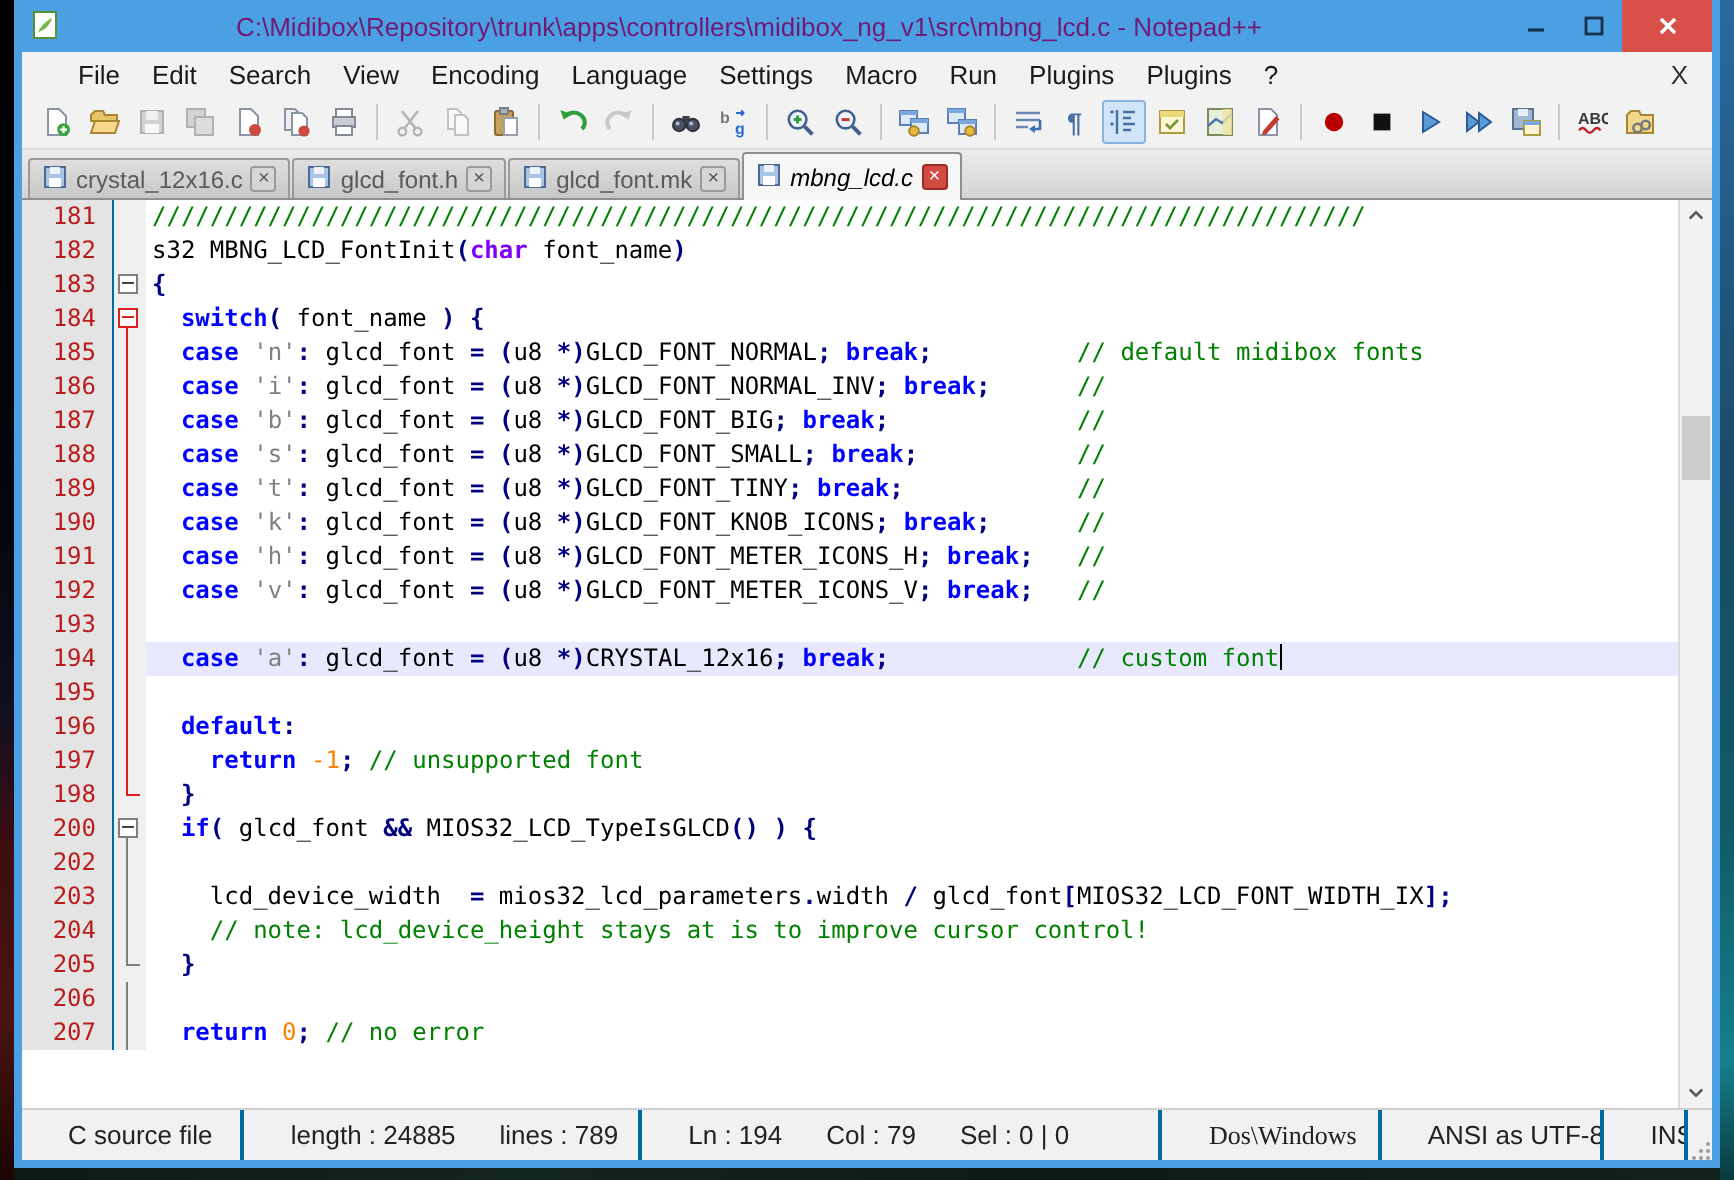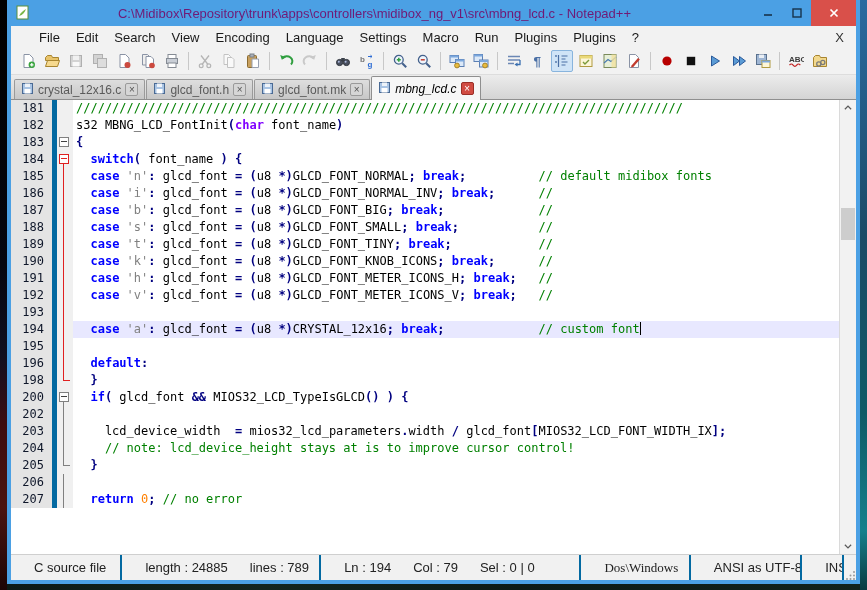--- a/index.html
+++ b/index.html
@@ -52,22 +52,22 @@
                 margin-bottom:-1px; border-color:#8f8f8f; z-index:2;font-style:italic; }
   .tab-close { width:13px; height:13px; display:flex; align-items:center; justify-content:center;
                font-size:10px; line-height:1; color:#555; background:#d6d6d6;
                border:1px solid #9a9a9a; border-radius:2px; }
   .tab.active .tab-close { background:#d14b42; border-color:#9a2e27; color:#fff; }
 
   .editor { flex:1 1 auto; position:relative; background:#fff; overflow:hidden; }
   .rows { position:absolute; left:0; top:0; right:0; bottom:0; }
   .row { display:flex; height:17px; line-height:17px;
          font-family:"DejaVu Sans Mono","Liberation Mono",monospace; font-size:12px; }
-  .ln { flex:0 0 46px; background:#e4e4e4; color:#0f172a; text-align:right;
-        padding-right:8px; border-right:5px solid #0369a1; }
+  .ln { flex:0 0 46px; background:#e4e4e4; color:#b91c1c; text-align:right;
+        padding-right:8px; border-right:1px solid #0369a1; }
   .fold { flex:0 0 16px; background:#f0f0f0; position:relative; }
   .code { flex:1 1 auto; white-space:pre; padding-left:3px; overflow:hidden; color:#000; }
   .row.cur .code { background:#e8e8ff; }
 
   .tk-p { color:#000; }
   .tk-k { color:#0000ff; font-weight:bold;text-align:right; }
   .tk-o { color:#000080; font-weight:bold; }
   .tk-c { color:#008000; }
   .tk-s { color:#808080; }
   .tk-n { color:#ff8000; }
@@ -520,20 +520,27 @@
           <div class="code"></div>
         </div>
         <div class="row">
           <div class="ln">196</div>
           <div class="fold">
             <span class="fl r"></span>
           </div>
           <div class="code"><span class="tk-p">  </span><span class="tk-k">default</span><span class="tk-o">:</span></div>
         </div>
         <div class="row">
+          <div class="ln">197</div>
+          <div class="fold">
+            <span class="fl r"></span>
+          </div>
+          <div class="code"><span class="tk-p">    </span><span class="tk-k">return</span><span class="tk-p"> </span><span class="tk-n">-1</span><span class="tk-o">;</span><span class="tk-p"> </span><span class="tk-c">// unsupported font</span></div>
+        </div>
+        <div class="row">
           <div class="ln">198</div>
           <div class="fold"><span class="fend r"></span></div>
           <div class="code"><span class="tk-p">  </span><span class="tk-o">}</span></div>
         </div>
         <div class="row">
           <div class="ln">200</div>
           <div class="fold">
             <span class="fbox">
               <i></i>
             </span>

